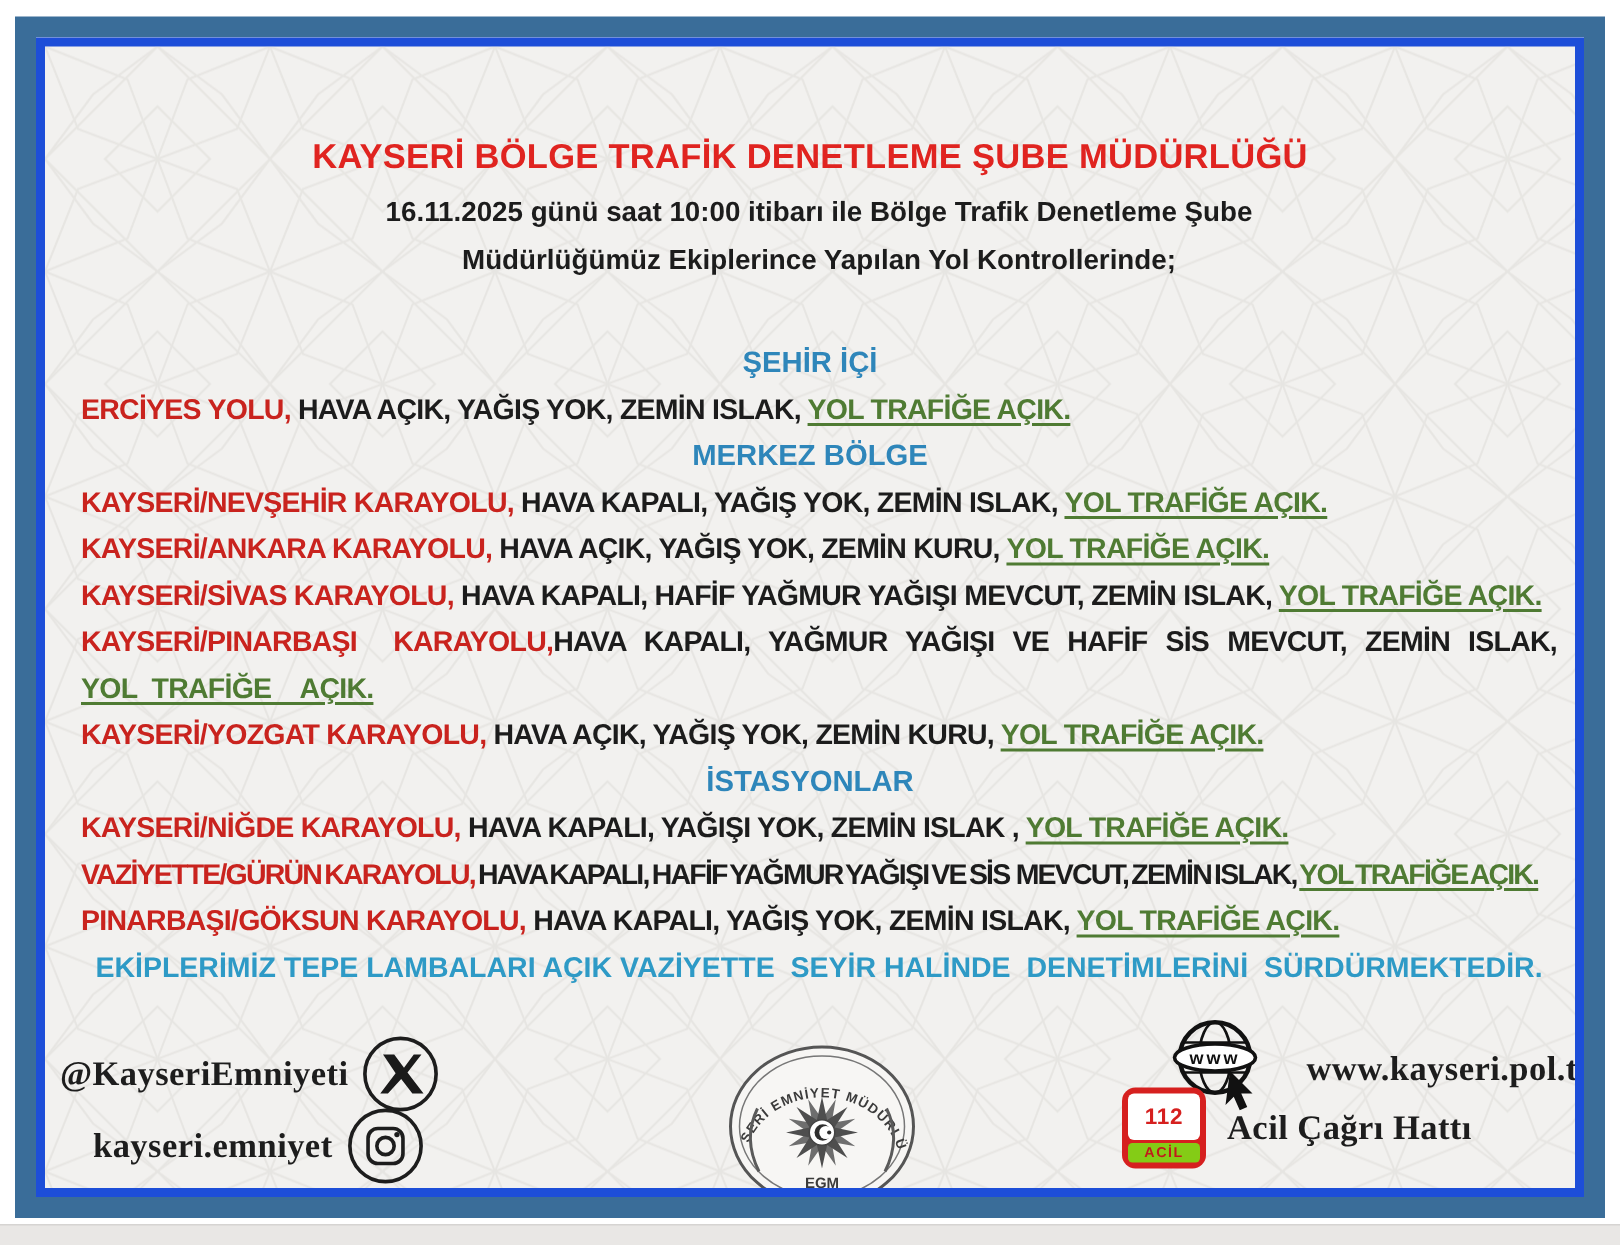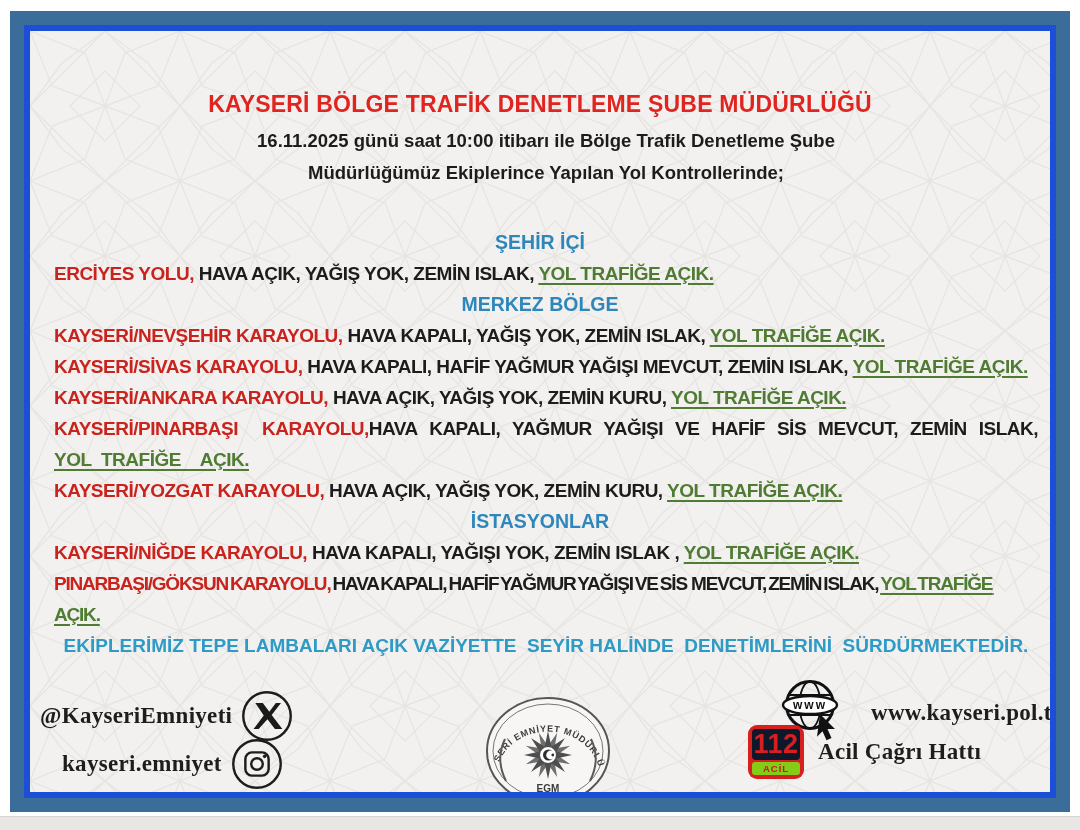--- a/index.html
+++ b/index.html
@@ -25,22 +25,22 @@
   .footer-note{text-align:center;color:#2e9ac6;font-size:19px;font-weight:bold;line-height:31px;white-space:pre-wrap;}
   .serif-label{font-family:"Liberation Serif",serif;font-weight:bold;color:#1d1d1d;font-size:23px;letter-spacing:.3px;}
   .social-row{position:absolute;display:flex;align-items:center;gap:8px;}
   .row-twitter{left:10px;top:658px;align-items:center;}
   .row-instagram{left:32px;top:706px;}
   .row-web{left:748px;top:645px;gap:27px;}
   .row-acil{left:718px;top:694px;gap:14px;}
   .seal-wrap{position:absolute;left:452px;top:662px;}
   .badge-112{width:56px;height:54px;background:#d6201f;border-radius:9px;box-sizing:border-box;padding:4px;
              display:flex;flex-direction:column;align-items:stretch;}
-  .badge-top{background:#0f172a;border-radius:4px;flex:1;display:flex;align-items:center;justify-content:center;
-             color:#d6201f;font-weight:bold;font-size:27px;letter-spacing:.5px;line-height:1;}
+  .badge-top{background:#ffffff;border-radius:4px;flex:1;display:flex;align-items:center;justify-content:center;
+             color:#d6201f;font-weight:bold;font-size:15px;letter-spacing:.5px;line-height:1;}
   .badge-bottom{margin-top:2px;background:#84cc16;border-radius:3px;color:#c11b1b;font-weight:bold;font-size:9.5px;
                 text-align:center;line-height:13px;letter-spacing:1px;}
 </style>
 </head>
 <body>
 
 <div class="poster">
   <div class="frame">
     <div class="paper">
 
@@ -62,27 +62,28 @@
       </svg>
 
       <div class="content">
         <div class="page-title">KAYSERİ BÖLGE TRAFİK DENETLEME ŞUBE MÜDÜRLÜĞÜ</div>
         <div class="page-subtitle">16.11.2025 günü saat 10:00 itibarı ile Bölge Trafik Denetleme Şube Müdürlüğümüz Ekiplerince Yapılan Yol Kontrollerinde;</div>
         <div class="report">
             <div class="section-header">ŞEHİR İÇİ</div>
             <div class="road-line"><span class="road-name">ERCİYES YOLU,</span><span class="road-cond"> HAVA AÇIK, YAĞIŞ YOK, ZEMİN ISLAK, </span><span class="road-status">YOL TRAFİĞE AÇIK.</span></div>
             <div class="section-header">MERKEZ BÖLGE</div>
             <div class="road-line"><span class="road-name">KAYSERİ/NEVŞEHİR KARAYOLU,</span><span class="road-cond"> HAVA KAPALI, YAĞIŞ YOK, ZEMİN ISLAK, </span><span class="road-status">YOL TRAFİĞE AÇIK.</span></div>
+            <div class="road-line"><span class="road-name">KAYSERİ/ANKARA KARAYOLU,</span><span class="road-cond"> HAVA AÇIK, YAĞIŞ YOK, ZEMİN KURU, </span><span class="road-status">YOL TRAFİĞE AÇIK.</span></div>
             <div class="road-line"><span class="road-name">KAYSERİ/SİVAS KARAYOLU,</span><span class="road-cond"> HAVA KAPALI, HAFİF YAĞMUR YAĞIŞI MEVCUT, ZEMİN ISLAK, </span><span class="road-status">YOL TRAFİĞE AÇIK.</span></div>
-            <div class="road-line"><span class="road-name">KAYSERİ/ANKARA KARAYOLU,</span><span class="road-cond"> HAVA AÇIK, YAĞIŞ YOK, ZEMİN KURU, </span><span class="road-status">YOL TRAFİĞE AÇIK.</span></div>
             <div class="road-line justify"><span class="road-name">KAYSERİ/PINARBAŞI  KARAYOLU,</span><span class="road-cond">HAVA KAPALI, YAĞMUR YAĞIŞI VE HAFİF SİS MEVCUT, ZEMİN ISLAK, </span><span class="road-status">YOL TRAFİĞE  AÇIK.</span></div>
             <div class="road-line"><span class="road-name">KAYSERİ/YOZGAT KARAYOLU,</span><span class="road-cond"> HAVA AÇIK, YAĞIŞ YOK, ZEMİN KURU, </span><span class="road-status">YOL TRAFİĞE AÇIK.</span></div>
             <div class="section-header">İSTASYONLAR</div>
             <div class="road-line"><span class="road-name">KAYSERİ/NİĞDE KARAYOLU,</span><span class="road-cond"> HAVA KAPALI, YAĞIŞI YOK, ZEMİN ISLAK , </span><span class="road-status">YOL TRAFİĞE AÇIK.</span></div>
-            <div class="road-line tight"><span class="road-name">PINARBAŞI/GÖKSUN KARAYOLU,</span><span class="road-cond"> HAVA KAPALI, HAFİF YAĞMUR YAĞIŞI VE SİS  MEVCUT, ZEMİN ISLAK, </span><span class="road-status">YOL TRAFİĞE AÇIK.</span></div>
+            <div class="road-line tight"><span class="road-name">VAZİYETTE/GÜRÜN KARAYOLU,</span><span class="road-cond"> HAVA KAPALI, HAFİF YAĞMUR YAĞIŞI VE SİS  MEVCUT, ZEMİN ISLAK, </span><span class="road-status">YOL TRAFİĞE AÇIK.</span></div>
+            <div class="road-line"><span class="road-name">PINARBAŞI/GÖKSUN KARAYOLU,</span><span class="road-cond"> HAVA KAPALI, YAĞIŞ YOK, ZEMİN ISLAK, </span><span class="road-status">YOL TRAFİĞE AÇIK.</span></div>
           </div>
         <div class="footer-note">EKİPLERİMİZ TEPE LAMBALARI AÇIK VAZİYETTE  SEYİR HALİNDE  DENETİMLERİNİ  SÜRDÜRMEKTEDİR.</div>
       </div>
 
       <div class="social-row row-twitter">
         <span class="serif-label">@KayseriEmniyeti</span>
         <svg width="54" height="54" viewBox="0 0 58 58">
           <circle cx="29" cy="29" r="25.5" fill="none" stroke="#1d1d1d" stroke-width="2.6"></circle>
           <path d="M16.5 15h8l7 9.5L38.5 15h5.5l-10 13 11.5 15h-8l-8-10.5L20 43h-5.5l11-14.5z" fill="#1a1a1a"></path>
         </svg>

